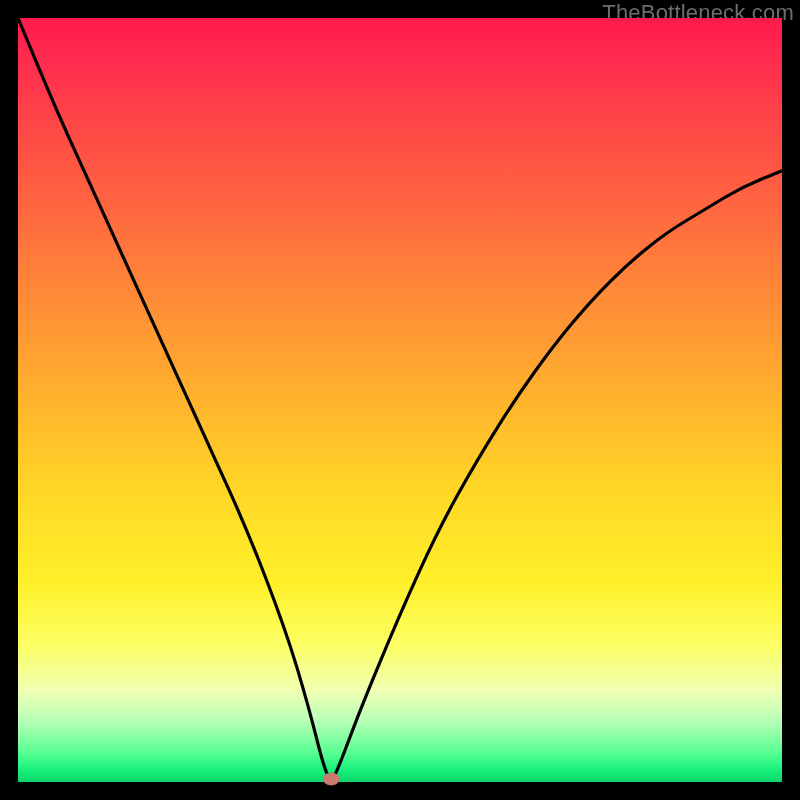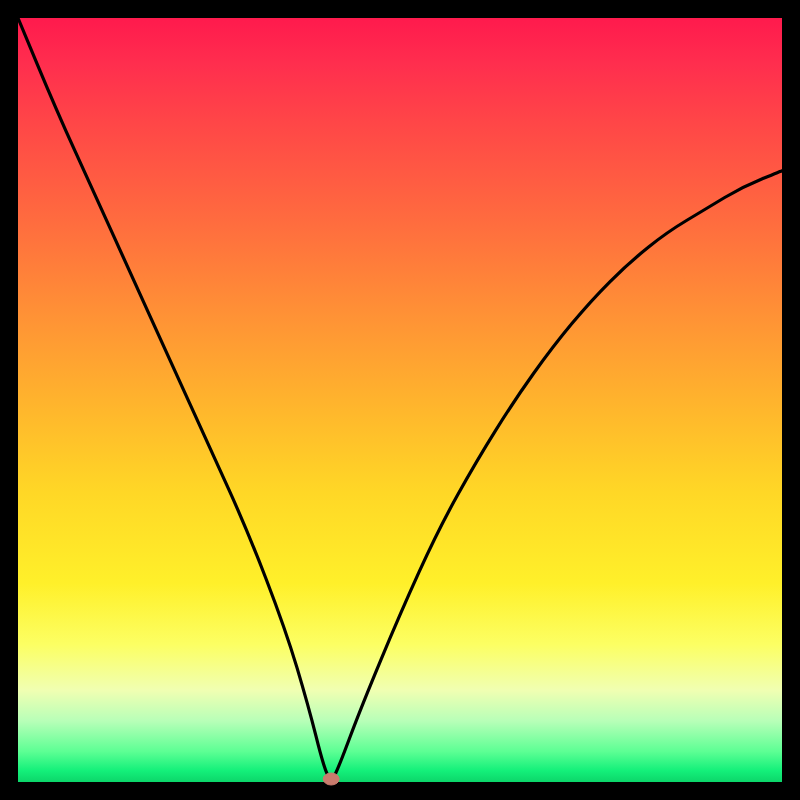--- a/index.html
+++ b/index.html
@@ -70,20 +70,21 @@
   }
   .marker {
     fill: #c97b6d;
     stroke: #c97b6d;
   }
 </style>
 </head>
 <body>
 
 <div class="frame">
+  <div class="watermark">TheBottleneck.com</div>
 
   <div class="plot-area">
     <div class="gradient-bg"></div>
 
     <svg class="curve" viewBox="0 0 764 764" preserveAspectRatio="none">
       <path class="curve-path" d="M 0.0 0.0 Q 0.0 0.0 19.1 45.8 Q 38.2 91.7 57.3 133.7 Q 76.4 175.7 95.5 217.7 Q 114.6 259.8 133.7 301.8 Q 152.8 343.8 171.9 385.8 Q 191.0 427.8 210.1 469.9 Q 229.2 511.9 248.3 561.5 Q 267.4 611.2 278.9 649.4 Q 290.3 687.6 298.0 718.2 Q 305.6 748.7 309.4 756.4 Q 313.2 764.0 317.1 756.4 Q 320.9 748.7 332.3 718.2 Q 343.8 687.6 362.9 641.8 Q 382.0 595.9 401.1 553.9 Q 420.2 511.9 439.3 477.5 Q 458.4 443.1 477.5 412.6 Q 496.6 382.0 515.7 355.3 Q 534.8 328.5 553.9 305.6 Q 573.0 282.7 592.1 263.6 Q 611.2 244.5 630.3 229.2 Q 649.4 213.9 668.5 202.5 Q 687.6 191.0 706.7 179.5 Q 725.8 168.1 744.9 160.4 T 764.0 152.8"></path>
       <ellipse class="marker" cx="313.2" cy="761.0" rx="8" ry="6"></ellipse>
     </svg>
   </div>
 </div>

